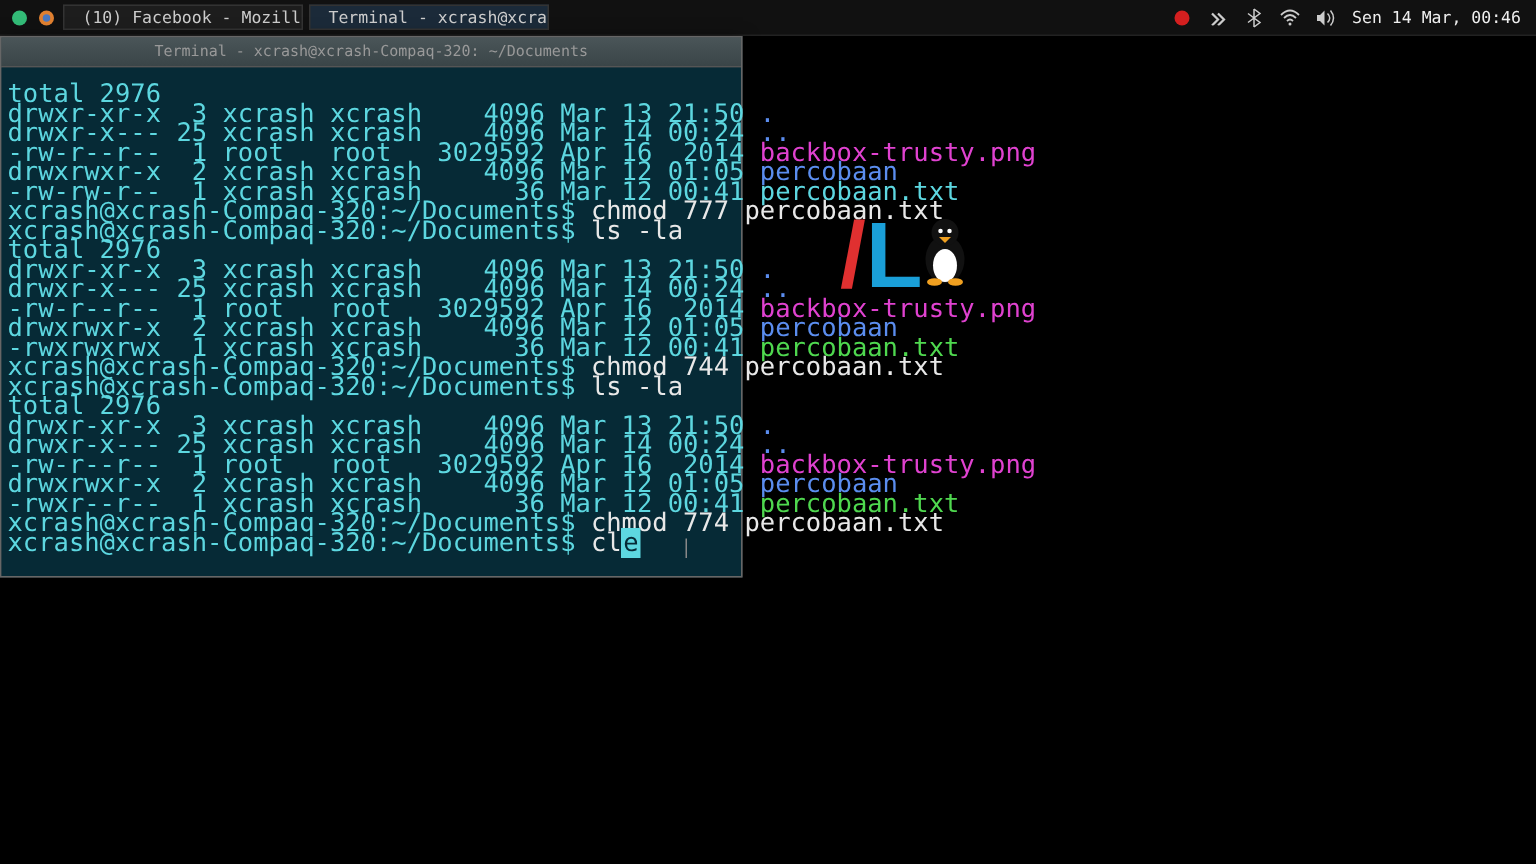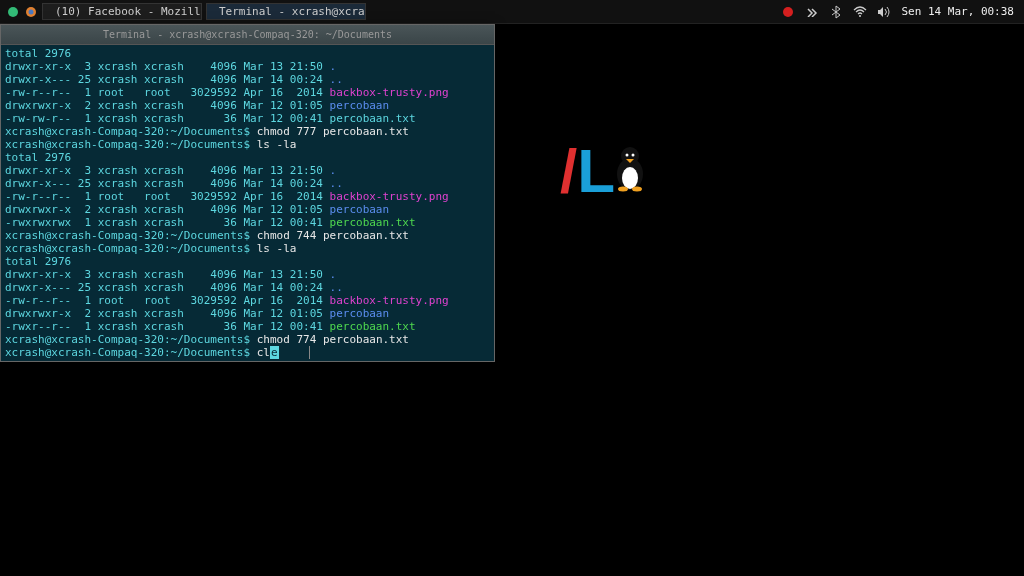--- a/index.html
+++ b/index.html
@@ -110,22 +110,22 @@
       font-size: 10px;
       color: #999;
       border-bottom: 1px solid #555;
     }
     .title-text {
       flex: 1;
       text-align: center;
     }
     .terminal-body {
       background: #062a36;
-      padding: 2px 4px;
-      font-size: 11px;
+      padding: 12px 4px;
+      font-size: 17px;
       line-height: 13px;
       font-family: "DejaVu Sans Mono", monospace;
       white-space: pre;
       color: #5dd7e0;
     }
     .line {
       white-space: pre;
       display: block;
     }
     .fg-cyan { color: #5dd7e0; }
@@ -204,21 +204,21 @@
           <path d="M1 4 Q7 -2 13 4 M3 6 Q7 2 11 6 M5 8 Q7 6 9 8" stroke="#ccc" fill="none" stroke-width="1.2"></path>
           <circle cx="7" cy="10" r="1" fill="#ccc"></circle>
         </svg>
     </span>
     <span class="tray-icon">
       <svg width="14" height="12" viewBox="0 0 14 12">
           <path d="M1 4 L3 4 L6 1 L6 11 L3 8 L1 8 Z" fill="#ccc"></path>
           <path d="M8 3 Q11 6 8 9 M10 1 Q14 6 10 11" stroke="#ccc" fill="none"></path>
         </svg>
     </span>
-    <span class="clock">Sen 14 Mar, 00:38</span>
+    <span class="clock">Sen 14 Mar, 00:46</span>
   </div>
 </div>
 
 <div class="wallpaper-text">
   <span style="color:#e03030">/</span>
   <span>L</span>
   <span class="penguin">
     <svg width="38" height="50" viewBox="0 0 38 50">
       <ellipse cx="19" cy="32" rx="13" ry="16" fill="#111"></ellipse>
       <ellipse cx="19" cy="36" rx="8" ry="11" fill="#fff"></ellipse>

